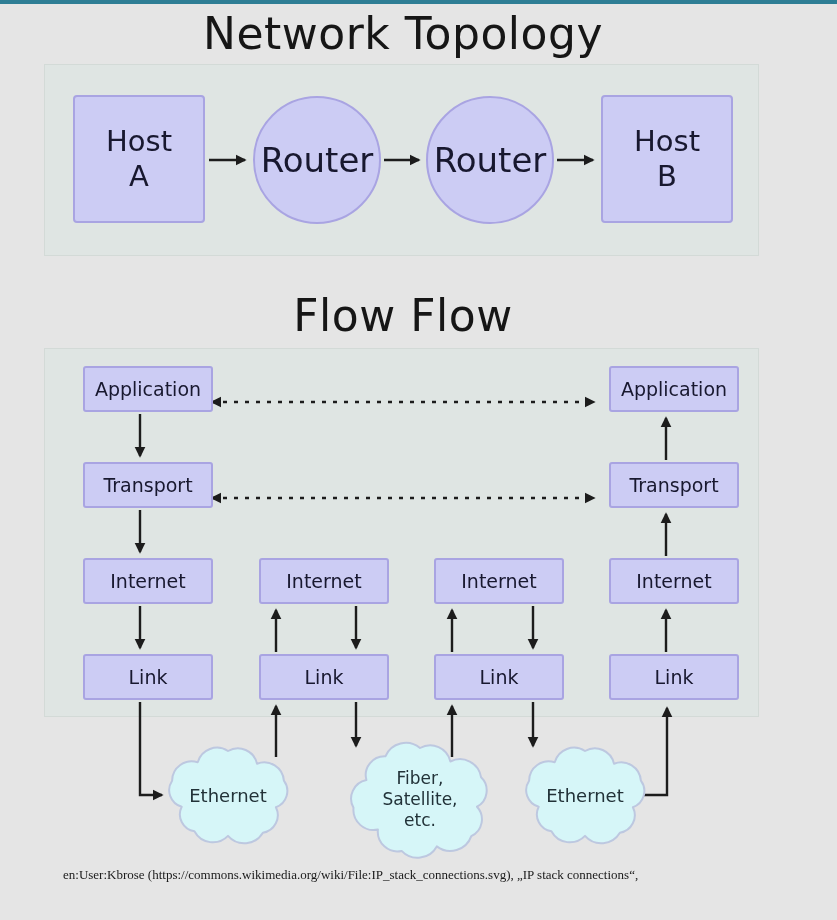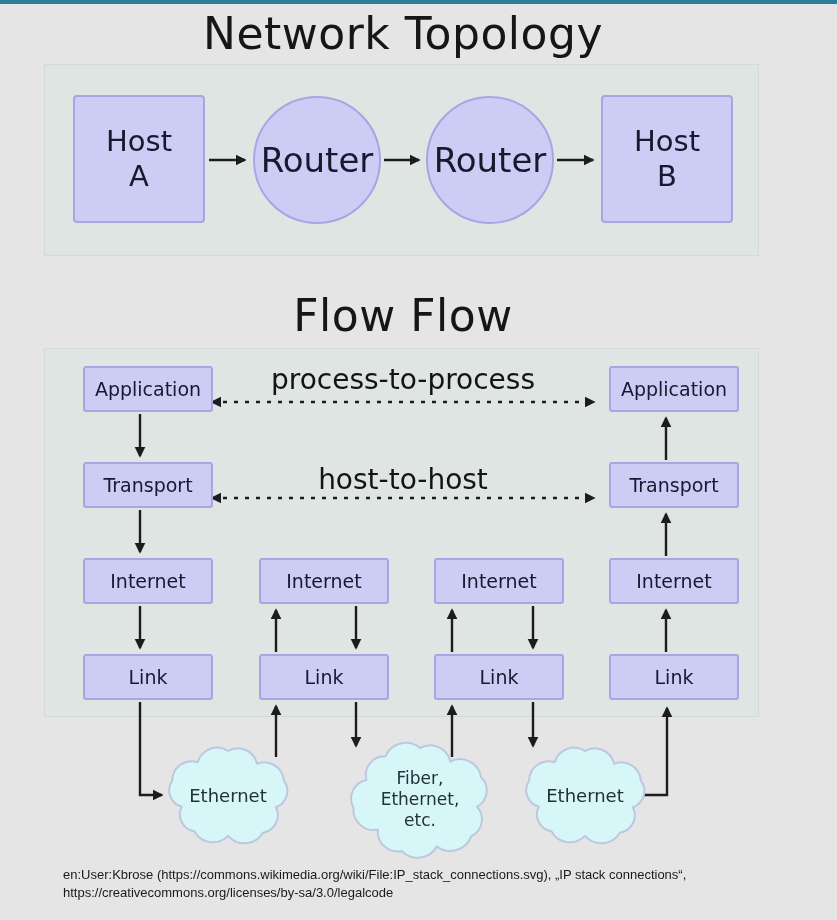--- a/index.html
+++ b/index.html
@@ -16,21 +16,21 @@
         background:#ccccf4;border:2px solid #a9a4e2;box-sizing:border-box;color:#18182f;
         text-align:center;white-space:pre-line;z-index:3;}
   .square{width:132px;height:128px;border-radius:4px;font-size:29px;line-height:1.2;}
   .circle{width:128px;height:128px;border-radius:50%;font-size:34px;}
   .lbox{width:130px;height:46px;border-radius:3px;font-size:19px;margin-left:8px;}
   .flow-label{position:absolute;width:400px;text-align:center;font-size:28px;line-height:32px;
               color:#141414;z-index:3;}
   .cloud-label{position:absolute;width:160px;text-align:center;color:#223238;
                white-space:pre-line;z-index:3;}
   .overlay{position:absolute;left:0;top:0;z-index:2;pointer-events:none;}
-  .attrib{position:absolute;left:63px;top:866px;width:720px;font-family:Liberation Sans, sans-serif;
+  .attrib{position:absolute;left:63px;top:866px;width:720px;font-family:Liberation Serif, serif;
           font-size:13px;line-height:18px;color:#1a1a1a;z-index:3;}
   svg .arrow{stroke:#1c1c1c;stroke-width:2.4;fill:none;}
   svg .dash{stroke:#1c1c1c;stroke-width:2.4;fill:none;stroke-dasharray:4 7;}
   svg .cloud{fill:#d6f6f8;stroke:#bdc8e0;stroke-width:2;stroke-linejoin:round;}
 </style>
 </head>
 <body>
 
 <div class="canvas">
   <div class="topbar"></div>
@@ -94,42 +94,39 @@
     <path class="cloud" d="M585.0,751.0 A19.6,19.6 0 0 1 614.0,763.7 A19.8,19.8 0 0 1 640.9,780.7 A17.2,17.2 0 0 1 632.9,807.2 A17.8,17.8 0 0 1 619.9,832.7 A21.7,21.7 0 0 1 585.0,835.9 A21.0,21.0 0 0 1 551.4,831.3 A17.1,17.1 0 0 1 538.7,806.8 A17.2,17.2 0 0 1 529.1,780.7 A19.6,19.6 0 0 1 554.7,762.3 A20.0,20.0 0 0 1 585.0,751.0 Z"></path>
   </svg>
 
   <div class="node square" style="left:73px;top:95px;">Host
 A</div>
   <div class="node circle" style="left:253px;top:96px;">Router</div>
   <div class="node circle" style="left:426px;top:96px;">Router</div>
   <div class="node square" style="left:601px;top:95px;">Host
 B</div>
 
-  <div class="flow-label" style="left:203px;top:364px;">process-to-process</div>
-  <div class="flow-label" style="left:203px;top:464px;">host-to-host</div>
 
   <div class="node lbox" style="left:75px;top:366px;">Application</div>
   <div class="node lbox" style="left:75px;top:462px;">Transport</div>
   <div class="node lbox" style="left:75px;top:558px;">Internet</div>
   <div class="node lbox" style="left:75px;top:654px;">Link</div>
 
   <div class="node lbox" style="left:251px;top:558px;">Internet</div>
   <div class="node lbox" style="left:251px;top:654px;">Link</div>
 
   <div class="node lbox" style="left:426px;top:558px;">Internet</div>
   <div class="node lbox" style="left:426px;top:654px;">Link</div>
 
   <div class="node lbox" style="left:601px;top:366px;">Application</div>
   <div class="node lbox" style="left:601px;top:462px;">Transport</div>
   <div class="node lbox" style="left:601px;top:558px;">Internet</div>
   <div class="node lbox" style="left:601px;top:654px;">Link</div>
 
   <div class="cloud-label" style="left:148px;top:785px;font-size:18px;">Ethernet</div>
   <div class="cloud-label" style="left:340px;top:768px;font-size:17px;line-height:21px;">Fiber,
-Ethernet,
+Satellite,
 etc.</div>
   <div class="cloud-label" style="left:505px;top:785px;font-size:18px;">Ethernet</div>
 
   <div class="attrib">
     <div>en:User:Kbrose (https://commons.wikimedia.org/wiki/File:IP_stack_connections.svg), „IP stack connections“,</div>
-    <div>https://creativecommons.org/licenses/by-sa/3.0/legalcode</div>
   </div>
 </div>
 
 </body></html>

